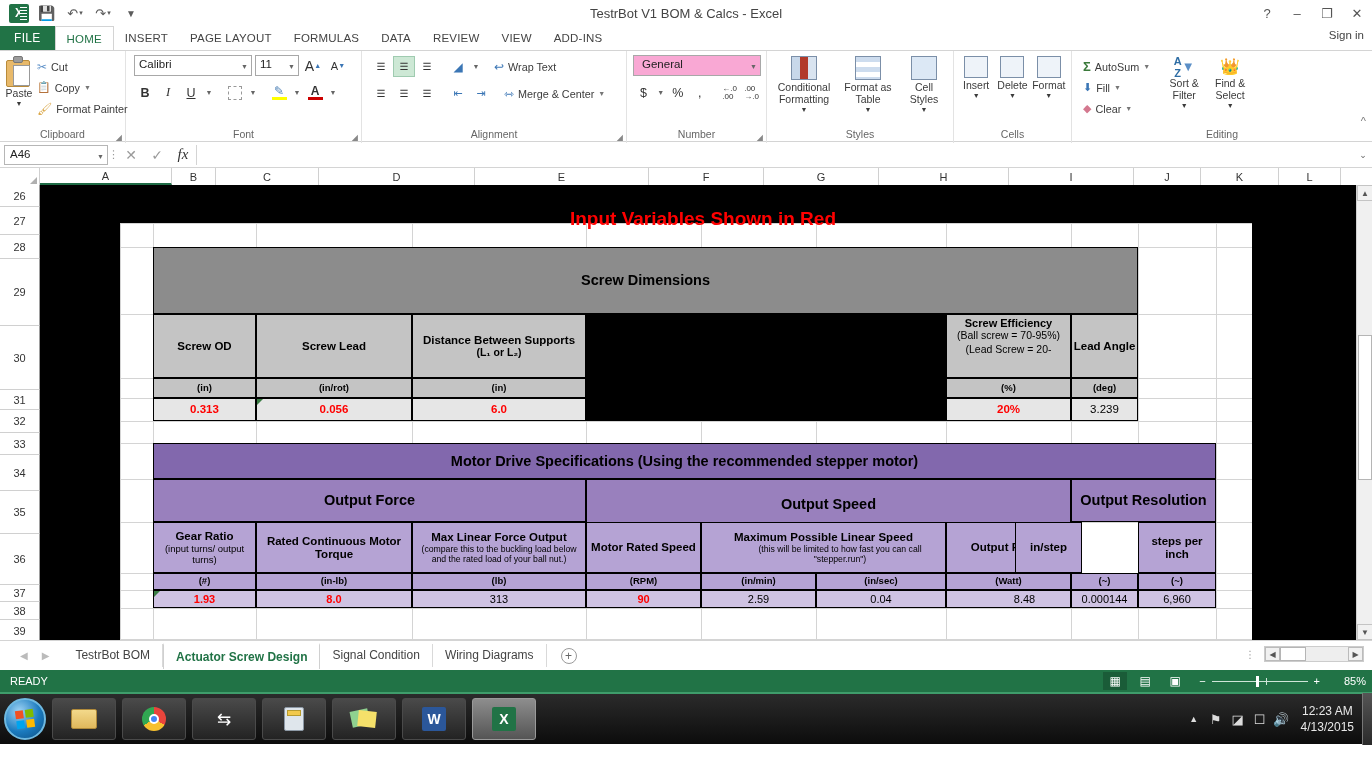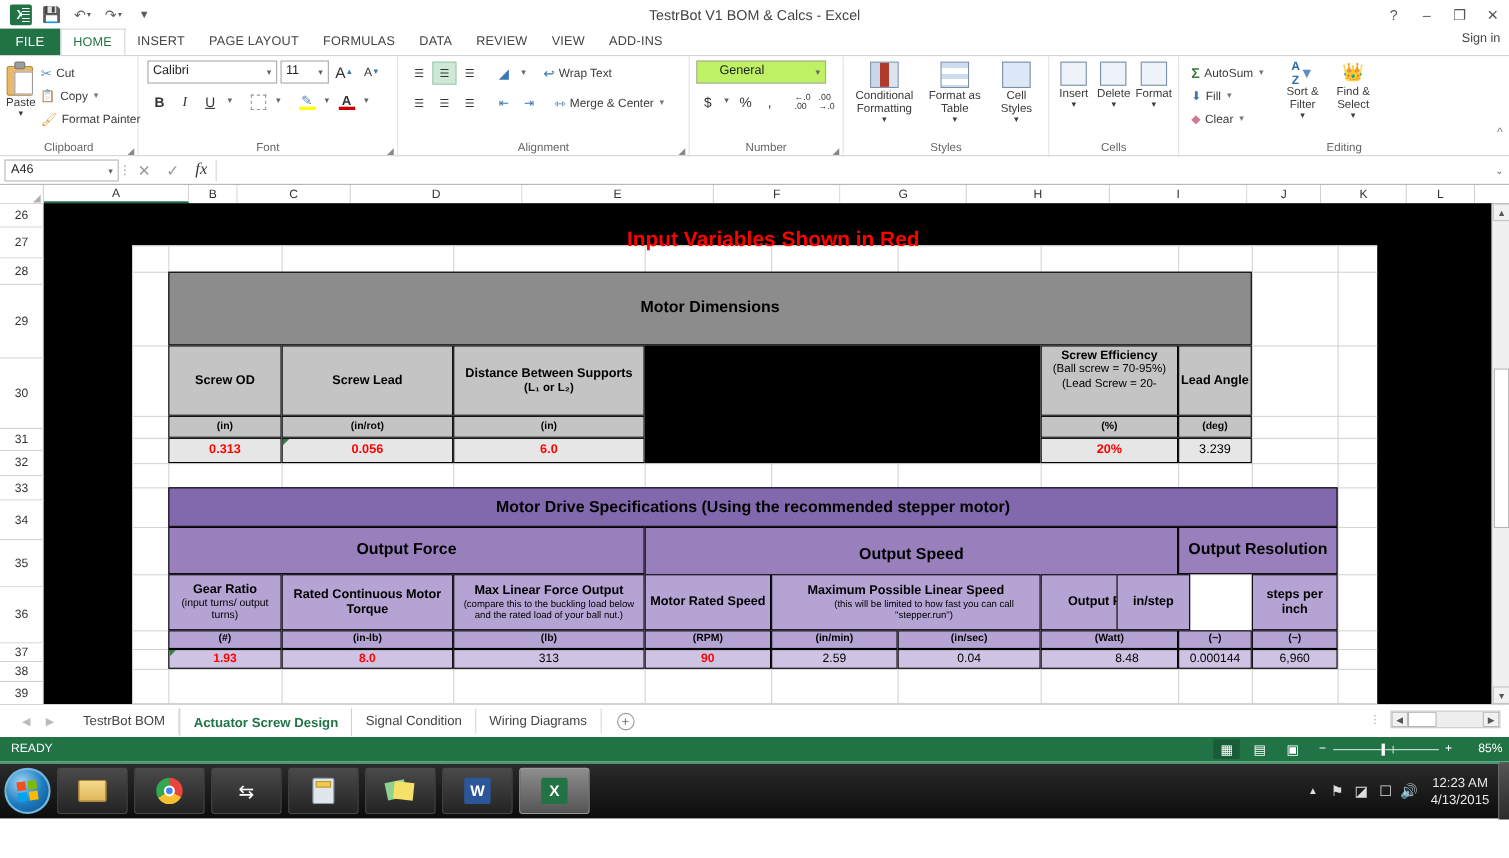--- a/index.html
+++ b/index.html
@@ -96,22 +96,22 @@
   .fontname {
     width: 118px; height: 21px; border: 1px solid #a8a8a8; background: #fff;
     font-size: 11.5px; padding: 2px 14px 0 4px; position: relative; color:#222;
   }
   .fontsize {
     width: 44px; height: 21px; border: 1px solid #a8a8a8; background: #fff;
     font-size: 11.5px; padding: 2px 12px 0 4px; position: relative; color:#222;
   }
   .caret { position: absolute; right: 3px; top: 7px; font-size: 7px; color: #666; }
   .numfmt {
-    width: 118px; height: 21px; border: 1px solid #a8a8a8; background: #bef264;
-    font-size: 11.5px; padding: 2px 14px 0 20px; position: relative; color:#222;
+    width: 128px; height: 21px; border: 1px solid #a8a8a8; background: #f9a8d4;
+    font-size: 11.5px; padding: 2px 14px 0 8px; position: relative; color:#222;
   }
   .fbtn {
     width: 22px; height: 21px; display:flex; align-items:center; justify-content:center;
     font-size: 12.5px; color:#333;
   }
   .fbtn.sel { background:#cde8d5; border:1px solid #9fcbb0; }
   .sep { width:1px; background:#ddd; margin: 2px 3px; }
 
   
   .formulabar { height: 26px; display: flex; align-items: center;
@@ -595,21 +595,21 @@
         <div class="gline" style="left:80px; top:258px; width:1132px; height:1px;"></div>
         <div class="gline" style="left:80px; top:294px; width:1132px; height:1px;"></div>
         <div class="gline" style="left:80px; top:337px; width:1132px; height:1px;"></div>
         <div class="gline" style="left:80px; top:388px; width:1132px; height:1px;"></div>
         <div class="gline" style="left:80px; top:405px; width:1132px; height:1px;"></div>
         <div class="gline" style="left:80px; top:423px; width:1132px; height:1px;"></div>
         <div class="gline" style="left:80px; top:454px; width:1132px; height:1px;"></div>
 
         <div class="banner" style="left:113px; top:20px; width:1100px; height:28px;">Input Variables Shown in Red</div>
 
-        <div class="tblcell grayhdr" style="left:113px; top:62px; width:985px; height:67px; font-size:14.5px;">Motor Dimensions</div>
+        <div class="tblcell grayhdr" style="left:113px; top:62px; width:985px; height:67px; font-size:14.5px;">Screw Dimensions</div>
 
         <div class="tblcell graysub" style="left:113px; top:129px; width:103px; height:64px; font-size:11.5px;">
           <span>Screw OD</span>
         </div>
         <div class="tblcell graysub" style="left:216px; top:129px; width:156px; height:64px; font-size:11.5px;">
           <span>Screw Lead</span>
         </div>
         <div class="tblcell graysub" style="left:372px; top:129px; width:174px; height:64px; font-size:11.5px; flex-direction:column;">
           <span>Distance Between Supports</span>
           <span style="font-size:10.5px;">(L₁ or L₂)</span>

